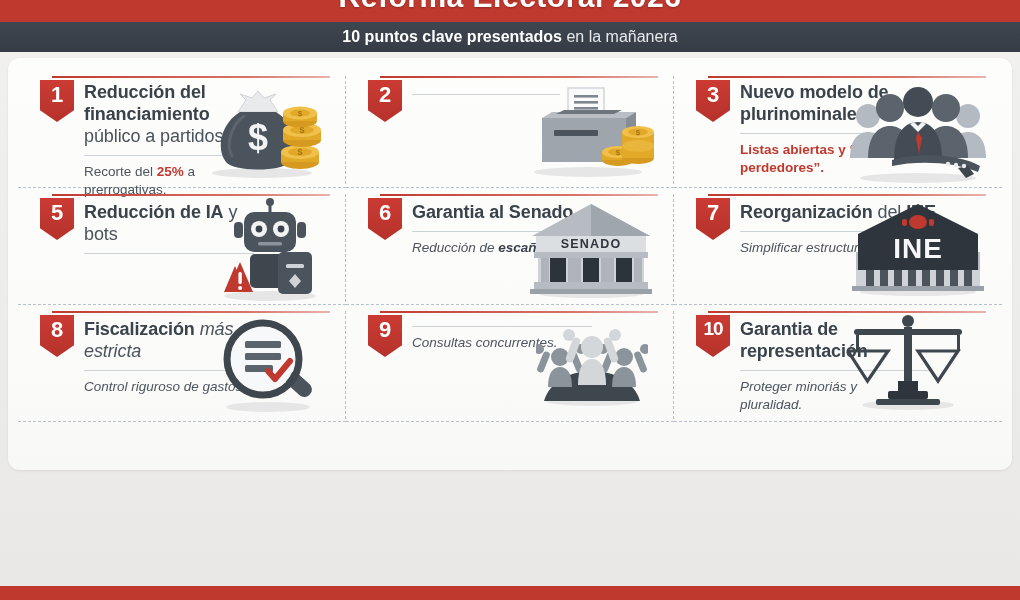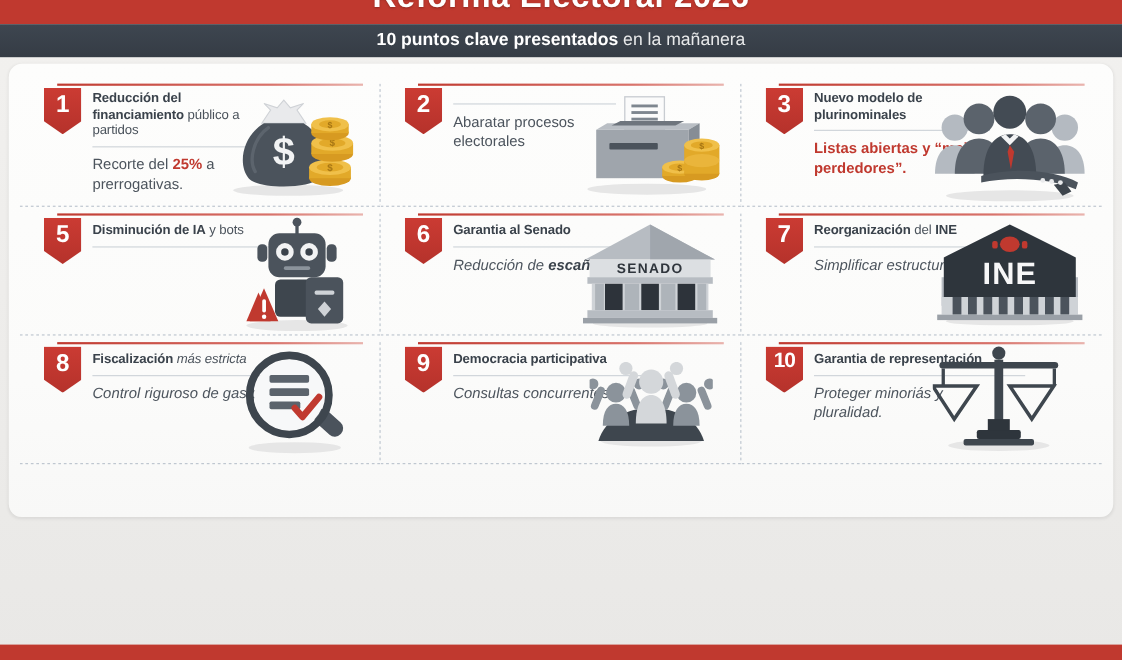--- a/index.html
+++ b/index.html
@@ -75,21 +75,21 @@
     color:#fff; font-size:22px; font-weight:bold;
     display:flex; align-items:flex-start; justify-content:center;
     padding-top:4px; line-height:1;
     filter:drop-shadow(1px 1px 1px rgba(0,0,0,.18));
   }
   .badge.wide{ font-size:19px; letter-spacing:-1px; }
 
   .body{ position:absolute; left:56px; right:4px; top:12px; }
 
   .heading{
-    font-size:12px; line-height:1.22; color:#3a424b; font-weight:bold;
+    font-size:18px; line-height:1.22; color:#3a424b; font-weight:bold;
     letter-spacing:-.1px;
   }
   .heading .reg{ font-weight:normal; color:#4a525b; }
 
   .rule{
     height:1px; background:#ccd2d8; margin:7px 0 7px 0; width:86%;
   }
 
   .desc{
     font-size:13.5px; line-height:1.32; color:#4c545d;
@@ -172,23 +172,20 @@
         </div>
       </div>
     </div>
 
     <div class="cell c2 r1">
       <div class="card">
         <div class="topline"></div>
         <div class="badge">2</div>
         <div class="body">
           <div class="rule" style="width:148px; margin-top:12px;"></div>
-          <div class="desc" style="max-width:150px;">
-            <span>Abaratar procesos electorales</span><span class="pct"></span><span></span>
-          </div>
         </div>
 
         <div class="art" style="right:8px; top:14px;">
           <svg width="130" height="96" viewBox="0 0 130 96">
             <ellipse cx="62" cy="88" rx="54" ry="5" fill="#e6e6e6"></ellipse>
             <rect x="42" y="4" width="36" height="30" fill="#fbfbfb" stroke="#c8ccd1" stroke-width="1.2"></rect>
             <rect x="48" y="11" width="24" height="2.6" fill="#7e868f"></rect>
             <rect x="48" y="17" width="24" height="2.6" fill="#7e868f"></rect>
             <rect x="48" y="23" width="24" height="2.6" fill="#7e868f"></rect>
             <polygon points="16,34 100,34 110,28 26,28" fill="#b9bec4"></polygon>
@@ -264,21 +261,21 @@
         </div>
       </div>
     </div>
 
     <div class="cell c1 r2">
       <div class="card">
         <div class="topline"></div>
         <div class="badge">5</div>
         <div class="body" style="top:14px;">
           <div class="heading" style="max-width:185px;">
-            <span>Disminución de IA</span><span class="reg"> y bots</span>
+            <span>Reducción de IA</span><span class="reg"> y bots</span>
           </div>
           <div class="rule" style="width:170px;"></div>
         </div>
 
         <div class="art" style="right:10px; top:8px;">
           <svg width="110" height="106" viewBox="0 0 110 106">
             <ellipse cx="54" cy="100" rx="46" ry="5" fill="#e6e6e6"></ellipse>
             <circle cx="54" cy="6" r="4" fill="#4b535c"></circle>
             <rect x="52.5" y="9" width="3" height="8" fill="#4b535c"></rect>
             <rect x="28" y="16" width="52" height="40" rx="10" fill="#4b535c"></rect>
@@ -410,23 +407,20 @@
           </svg>
         </div>
       </div>
     </div>
 
     <div class="cell c2 r3">
       <div class="card">
         <div class="topline"></div>
         <div class="badge">9</div>
         <div class="body" style="top:14px;">
-          <div class="heading" style="max-width:200px;">
-            <span>Democracia participativa</span>
-          </div>
           <div class="rule" style="width:180px;"></div>
           <div class="desc italic" style="max-width:200px;">
             <span>Consultas concurrentes.</span>
           </div>
         </div>
 
         <div class="art" style="right:16px; top:24px;">
           <svg width="112" height="78" viewBox="0 0 112 78">
             <ellipse cx="56" cy="72" rx="46" ry="5" fill="#e6e6e6"></ellipse>
             <path d="M8 72 C14 52,34 42,56 42 C78 42,98 52,104 72 Z" fill="#3e464e"></path>

